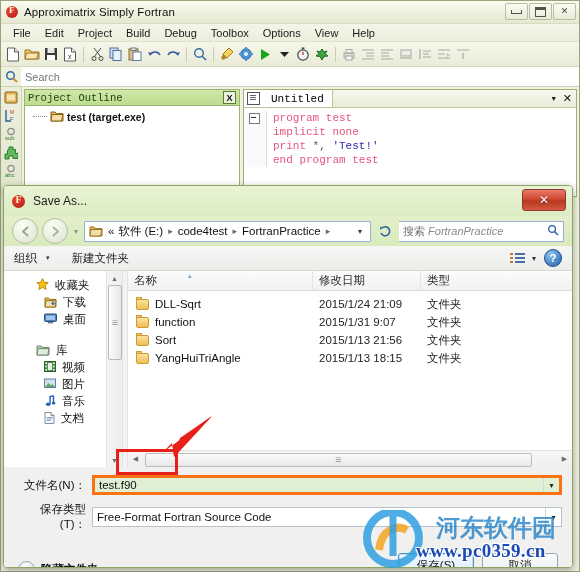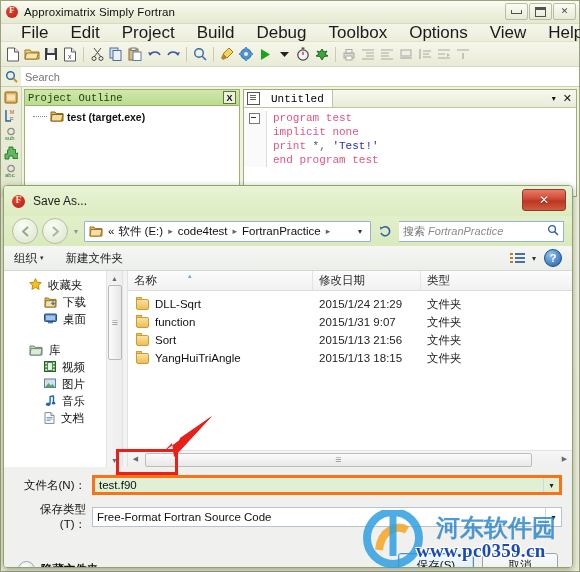--- a/index.html
+++ b/index.html
@@ -27,21 +27,21 @@
   .winbtns{position:absolute;right:3px;top:2px;display:flex;gap:1px;}
   .winbtn{width:21px;height:15px;border:1px solid #b9bca0;border-radius:2px;
        background:linear-gradient(180deg,#fbfcf4,#e8ead6);display:flex;align-items:center;justify-content:center;}
   .winbtn .g{font-size:9px;color:#4a4a44;line-height:1;}
   .wb-min .bar{width:9px;height:3px;border:1px solid #50544a;border-top:none;}
   .wb-max .sq{width:9px;height:8px;border:1px solid #50544a;position:relative;}
   .wb-max .sq:before{content:"";position:absolute;left:0;right:0;top:0;height:2px;background:#50544a;}
 
   .menubar{height:17px;display:flex;align-items:center;padding-left:5px;gap:0px;
        background:linear-gradient(180deg,#f4f5e8,#eceedc);border-bottom:1px solid #dfe2c9;}
-  .menuitem{padding:1px 7px;font-size:17px;color:#1b1b1b;cursor:default;margin-left:8px;}
+  .menuitem{padding:1px 7px;font-size:11px;color:#1b1b1b;cursor:default;}
 
   .toolbar{height:24px;display:flex;align-items:center;padding:0 3px;gap:1px;
        background:linear-gradient(180deg,#f6f7ea,#e9ebd7);border-bottom:1px solid #d4d8bc;}
   .tb{width:18px;height:18px;display:flex;align-items:center;justify-content:center;position:relative;}
   .tsep{width:1px;height:15px;background:#c9ccb2;margin:0 3px;}
 
   .searchrow{height:19px;display:flex;align-items:center;background:#fff;
        border-bottom:1px solid #cdd1b4;}
   .search-ico{width:20px;display:flex;align-items:center;justify-content:center;background:#eef0de;height:100%;}
   .search-input{flex:1;border:none;outline:none;background:#fff;font-size:11px;color:#6b6b6b;
@@ -117,32 +117,32 @@
   .addr-caret{margin-left:auto;font-size:8px;color:#333;padding:0 6px;}
   .refresh{width:20px;height:21px;display:flex;align-items:center;justify-content:center;
        font-size:12px;color:#2a5fa8;font-weight:bold;}
   .srchbox{width:165px;height:21px;border:1px solid #9ab0d6;border-left:none;background:#fff;
        display:flex;align-items:center;padding:0 4px;box-sizing:border-box;}
   .srchtxt{flex:1;font-size:11px;color:#8a8a8a;font-style:italic;}
   .srchtxt b{font-style:normal;font-weight:normal;color:#6f6f6f;}
 
   .cmdbar{height:24px;display:flex;align-items:center;padding:0 10px;
        background:linear-gradient(180deg,#f6f7f5,#eceeea);border-bottom:1px solid #d6d8d2;}
-  .cmd{font-size:11.5px;color:#1b1b1b;display:flex;align-items:center;gap:3px;margin-right:22px;}
+  .cmd{font-size:11.5px;color:#1b1b1b;display:flex;align-items:center;gap:9px;margin-right:22px;}
   .cmd .ar{font-size:7px;color:#333;}
   .cmdright{margin-left:auto;display:flex;align-items:center;gap:8px;}
   .viewico{width:14px;height:12px;position:relative;}
   .helpico{width:16px;height:16px;border-radius:50%;
        background:radial-gradient(circle at 35% 28%,#8fc2ee,#1f5fa8);
        color:#fff;font-size:11px;font-weight:bold;display:flex;align-items:center;justify-content:center;
        border:1px solid #1b4f8c;}
 
   .dlg-main{display:flex;height:196px;background:#fff;}
   .nav-pane{width:118px;background:#fff;position:relative;padding-top:6px;}
-  .nav-item{display:flex;align-items:center;gap:6px;font-size:11.5px;color:#111;height:17px;padding-left:25px;}
+  .nav-item{display:flex;align-items:center;gap:6px;font-size:11.5px;color:#111;height:17px;padding-left:32px;}
   .nav-item.sub{padding-left:40px;}
   .nav-gap{height:14px;}
   .nav-scroll{position:absolute;right:0;top:0;width:15px;height:100%;
        background:linear-gradient(90deg,#f4f4f4,#eeeeee);border-left:1px solid #e3e3e3;}
   .nsb-up,.nsb-dn{height:14px;display:flex;align-items:center;justify-content:center;font-size:7px;color:#6b6b6b;}
   .nsb-thumb{position:absolute;top:14px;left:1px;width:12px;height:73px;border:1px solid #b9b9b9;border-radius:2px;
        background:linear-gradient(90deg,#fcfcfc,#e6e6e6);display:flex;align-items:center;justify-content:center;}
   .nsb-grip{font-size:7px;color:#8b8b8b;letter-spacing:0;}
   .splitter{width:4px;background:#f3f3f3;border-left:1px solid #e2e2e2;border-right:1px solid #e2e2e2;}
 
@@ -707,21 +707,21 @@
         </div>
         <div class="rows">
           <div class="frow">
             <div class="fname">
               <span class="folder-ico">
                   <span class="tab"></span>
                   <span class="bk"></span>
                 </span>
               <span>DLL-Sqrt</span>
             </div>
-            <div class="fdate">2015/1/24 21:29</div>
+            <div class="fdate">2015/1/24 21:09</div>
             <div class="ftype">文件夹</div>
           </div>
           <div class="frow">
             <div class="fname">
               <span class="folder-ico">
                   <span class="tab"></span>
                   <span class="bk"></span>
                 </span>
               <span>function</span>
             </div>

